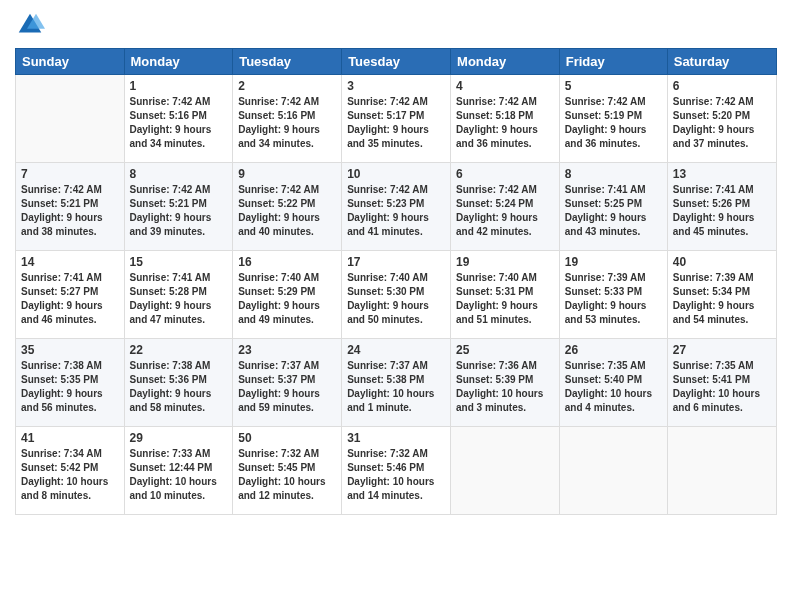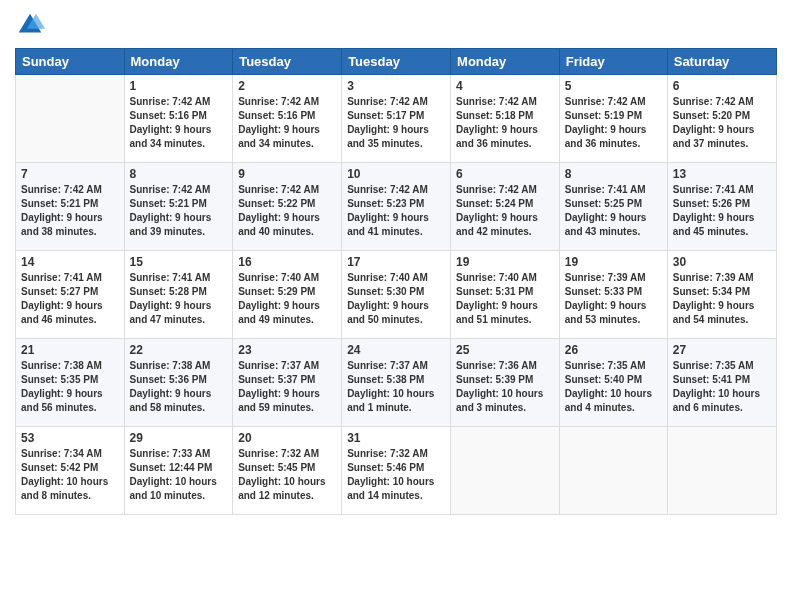--- a/index.html
+++ b/index.html
@@ -267,30 +267,30 @@
 and 51 minutes.</div>
           </td>
           <td>
             <span class="day-number">19</span>
             <div class="day-info" style="white-space: pre-line;">Sunrise: 7:39 AM
 Sunset: 5:33 PM
 Daylight: 9 hours
 and 53 minutes.</div>
           </td>
           <td>
-            <span class="day-number">30</span>
+            <span class="day-number">40</span>
             <div class="day-info" style="white-space: pre-line;">Sunrise: 7:39 AM
 Sunset: 5:34 PM
 Daylight: 9 hours
 and 54 minutes.</div>
           </td>
         </tr>
         <tr>
           <td>
-            <span class="day-number">21</span>
+            <span class="day-number">35</span>
             <div class="day-info" style="white-space: pre-line;">Sunrise: 7:38 AM
 Sunset: 5:35 PM
 Daylight: 9 hours
 and 56 minutes.</div>
           </td>
           <td>
             <span class="day-number">22</span>
             <div class="day-info" style="white-space: pre-line;">Sunrise: 7:38 AM
 Sunset: 5:36 PM
 Daylight: 9 hours
@@ -327,35 +327,35 @@
           <td>
             <span class="day-number">27</span>
             <div class="day-info" style="white-space: pre-line;">Sunrise: 7:35 AM
 Sunset: 5:41 PM
 Daylight: 10 hours
 and 6 minutes.</div>
           </td>
         </tr>
         <tr>
           <td>
-            <span class="day-number">53</span>
+            <span class="day-number">41</span>
             <div class="day-info" style="white-space: pre-line;">Sunrise: 7:34 AM
 Sunset: 5:42 PM
 Daylight: 10 hours
 and 8 minutes.</div>
           </td>
           <td>
             <span class="day-number">29</span>
             <div class="day-info" style="white-space: pre-line;">Sunrise: 7:33 AM
 Sunset: 12:44 PM
 Daylight: 10 hours
 and 10 minutes.</div>
           </td>
           <td>
-            <span class="day-number">20</span>
+            <span class="day-number">50</span>
             <div class="day-info" style="white-space: pre-line;">Sunrise: 7:32 AM
 Sunset: 5:45 PM
 Daylight: 10 hours
 and 12 minutes.</div>
           </td>
           <td>
             <span class="day-number">31</span>
             <div class="day-info" style="white-space: pre-line;">Sunrise: 7:32 AM
 Sunset: 5:46 PM
 Daylight: 10 hours

